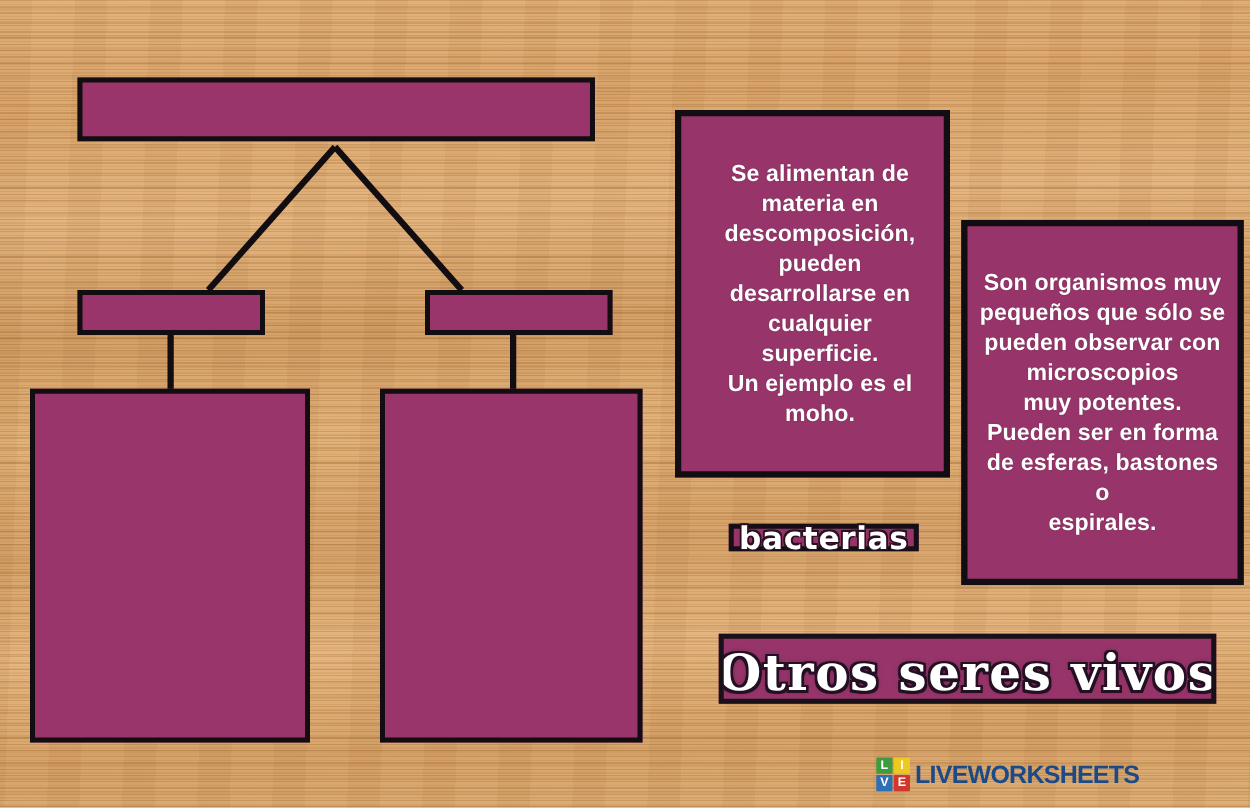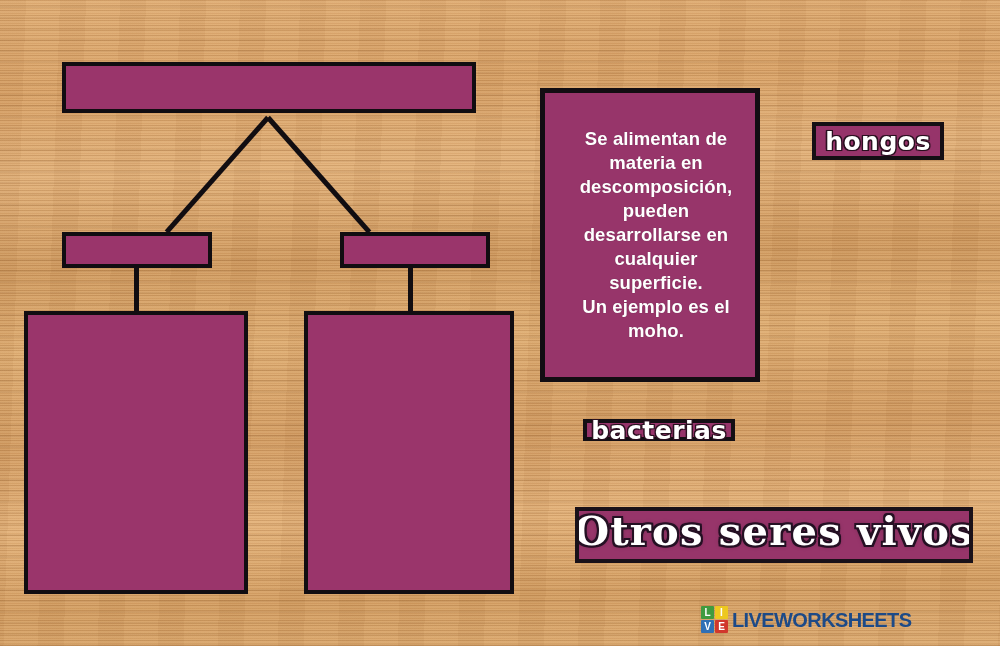--- a/index.html
+++ b/index.html
@@ -121,21 +121,21 @@
   }
 
   
   #title-banner {
     position: absolute;
     left: 575px; top: 507px;
     width: 398px; height: 56px;
     background: #97356a;
     border: 4px solid #191119;
     display: flex;
-    align-items: flex-start;
+    align-items: flex-end;
     justify-content: center;
     overflow: hidden;
   }
 
   #title-text {
     font-family: "DejaVu Serif", serif;
     font-weight: bold;
     font-size: 40px;
     color: #ffffff;
     letter-spacing: 1.2px;
@@ -209,24 +209,29 @@
   <div class="textbox" id="textbox-hongos">Se alimentan de
 materia en
 descomposición,
 pueden
 desarrollarse en
 cualquier
 superficie.
 Un ejemplo es el
 moho.</div>
 
-
-  <div class="tag" id="tag-hongos">
-    <span class="tag-text">hongos</span>
-  </div>
+  <div class="textbox" id="textbox-bact">Son organismos muy
+pequeños que sólo se
+pueden observar con
+microscopios
+muy potentes.
+Pueden ser en forma
+de esferas, bastones o
+espirales.</div>
+
 
   <div class="tag" id="tag-bacterias">
     <span class="tag-text">bacterias</span>
   </div>
 
   <div id="title-banner">
     <span id="title-text">Otros seres vivos</span>
   </div>
 
   <div id="lw-logo">

